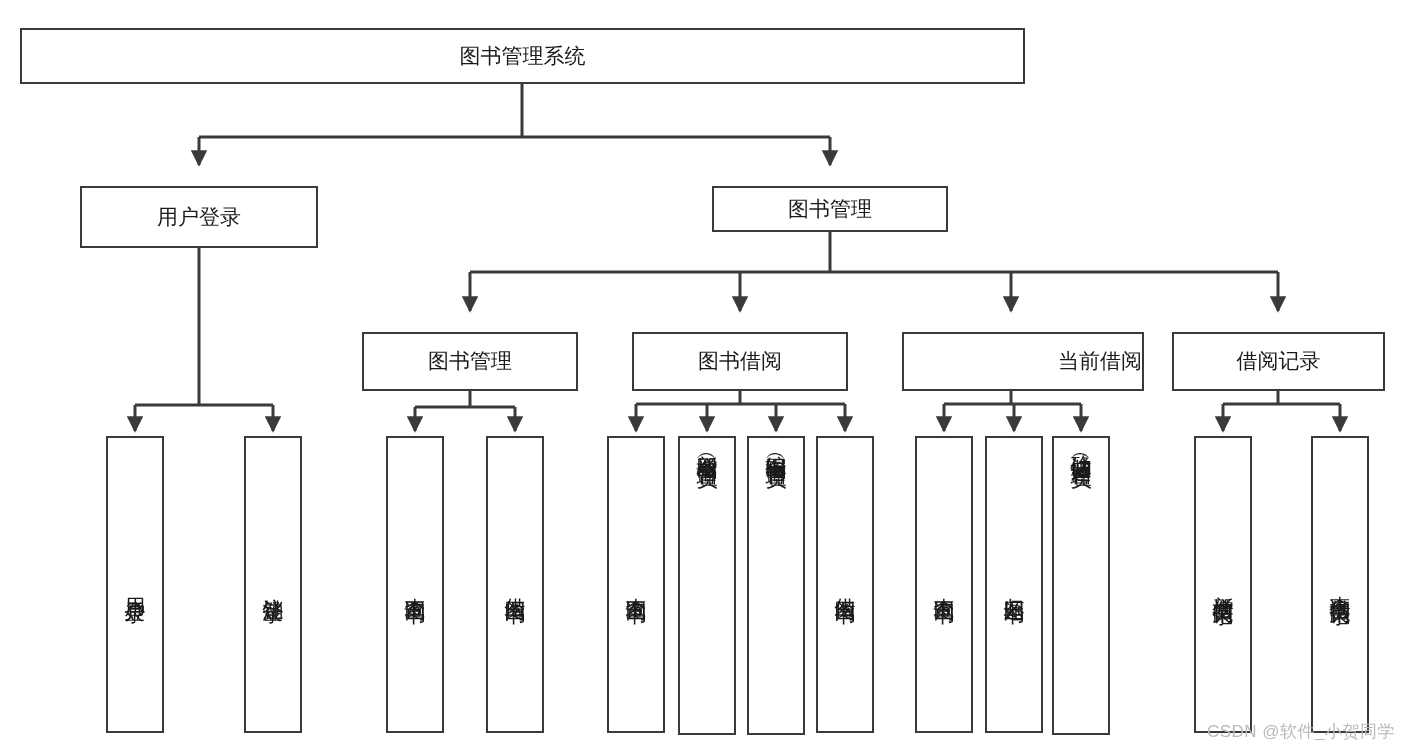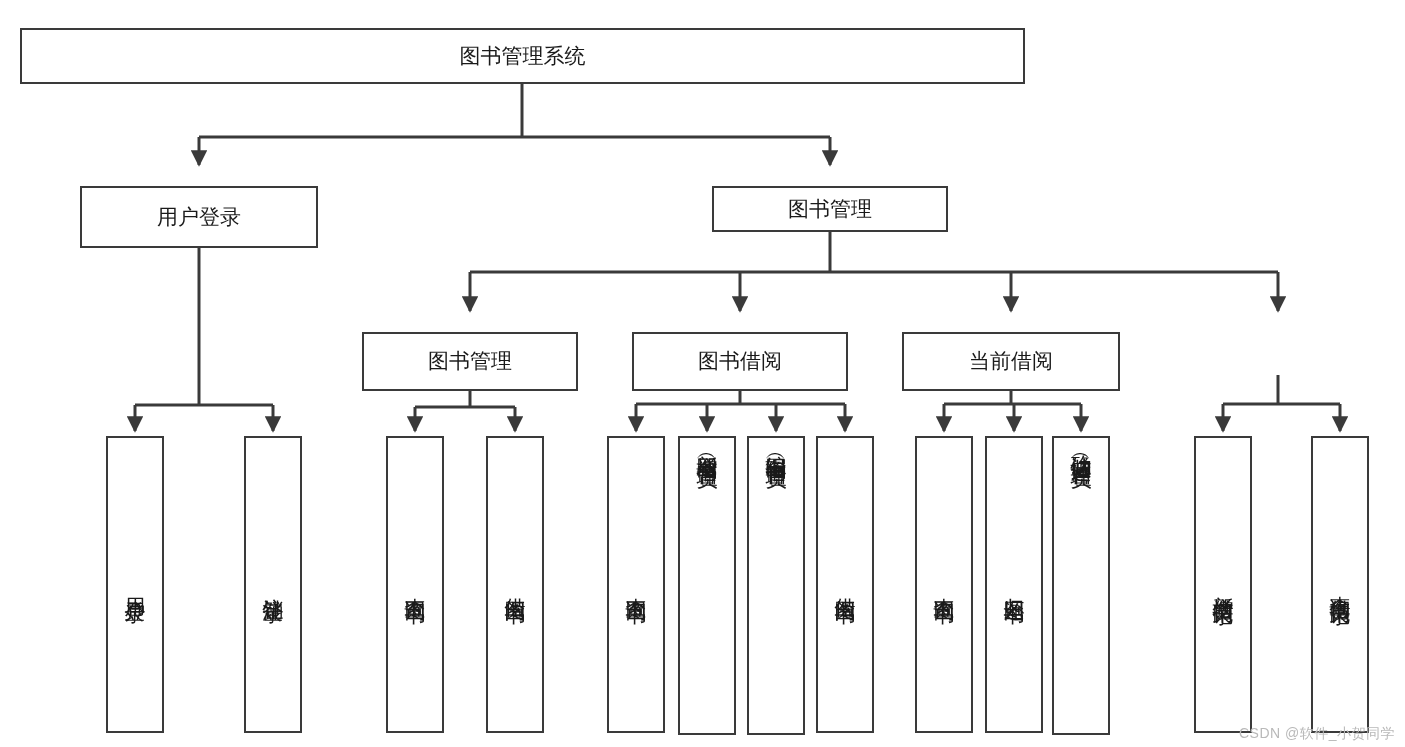--- a/index.html
+++ b/index.html
@@ -51,21 +51,21 @@
     left: 0;
     top: 0;
     width: 1405px;
     height: 747px;
     pointer-events: none;
   }
   .watermark {
     position: absolute;
     right: 10px;
     bottom: 4px;
-    font-size: 14px;
+    font-size: 17px;
     color: #b9b9b9;
     white-space: nowrap;
     letter-spacing: 0.5px;
   }
 </style>
 </head>
 <body>
 
 <div id="canvas">
 
@@ -129,22 +129,25 @@
   <div class="node h" style="left:712px; top:170px; width:236px; height:46px;">
     <span>图书管理</span>
   </div>
 
   <div class="node h" style="left:362px; top:316px; width:216px; height:59px;">
     <span>图书管理</span>
   </div>
   <div class="node h" style="left:632px; top:316px; width:216px; height:59px;justify-content:center;">
     <span>图书借阅</span>
   </div>
-  <div class="node h" style="left:902px; top:316px; width:218px; height:59px;">
+  <div class="node h" style="left:902px; top:316px; width:242px; height:59px;justify-content:flex-end;">
     <span>当前借阅</span>
+  </div>
+  <div class="node h" style="left:1172px; top:316px; width:213px; height:59px;">
+    <span>借阅记录</span>
   </div>
 
   <div class="node v" style="left:106px; top:436px; width:58px; height:297px;">
     <span class="vtext">用户登录</span>
   </div>
   <div class="node v" style="left:244px; top:436px; width:58px; height:297px;">
     <span class="vtext">注销登录</span>
   </div>
   <div class="node v" style="left:386px; top:436px; width:58px; height:297px;">
     <span class="vtext">查询图书</span>

